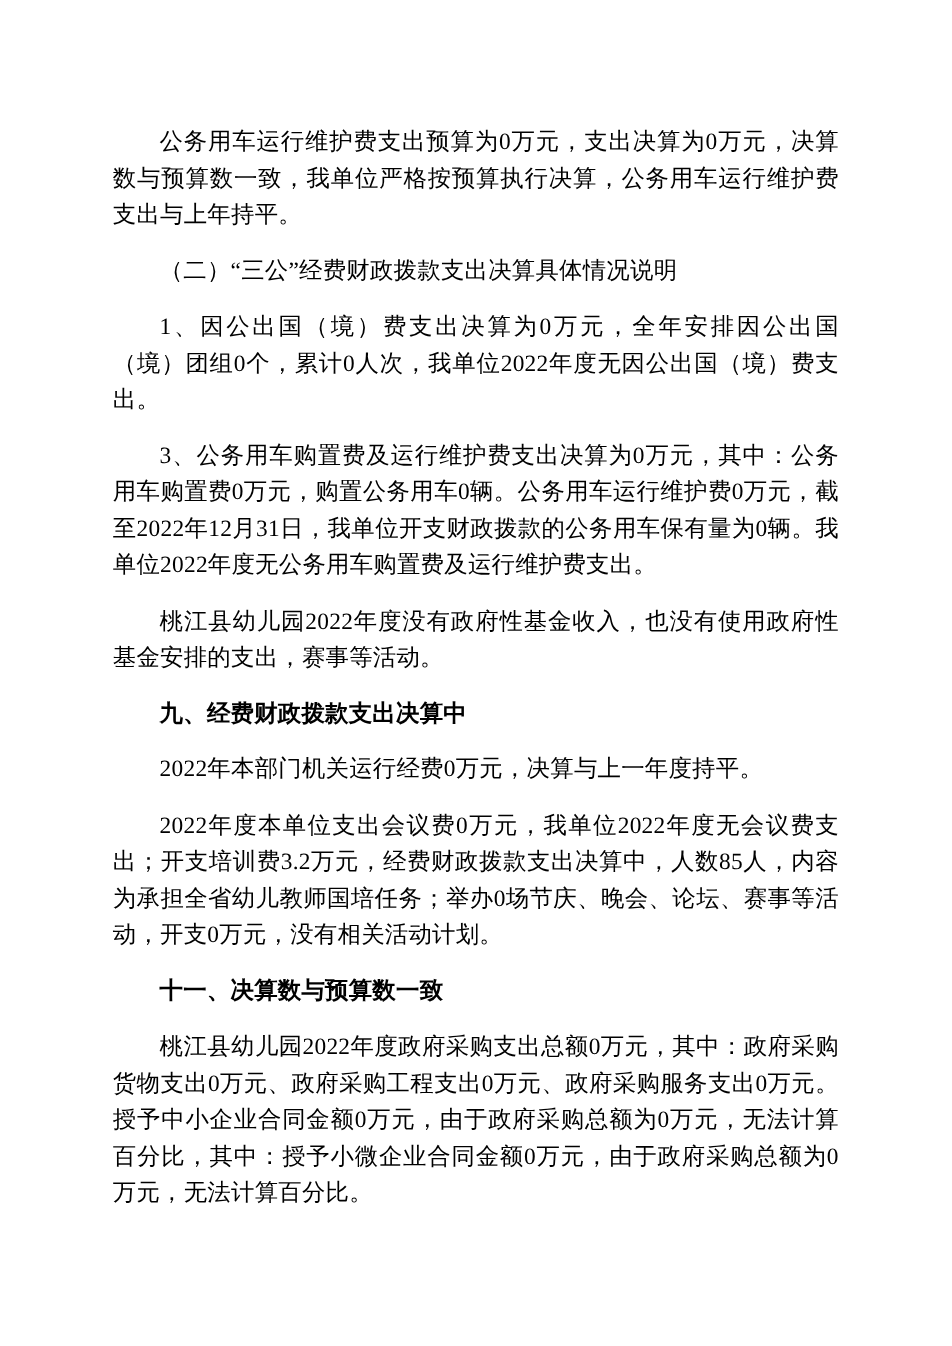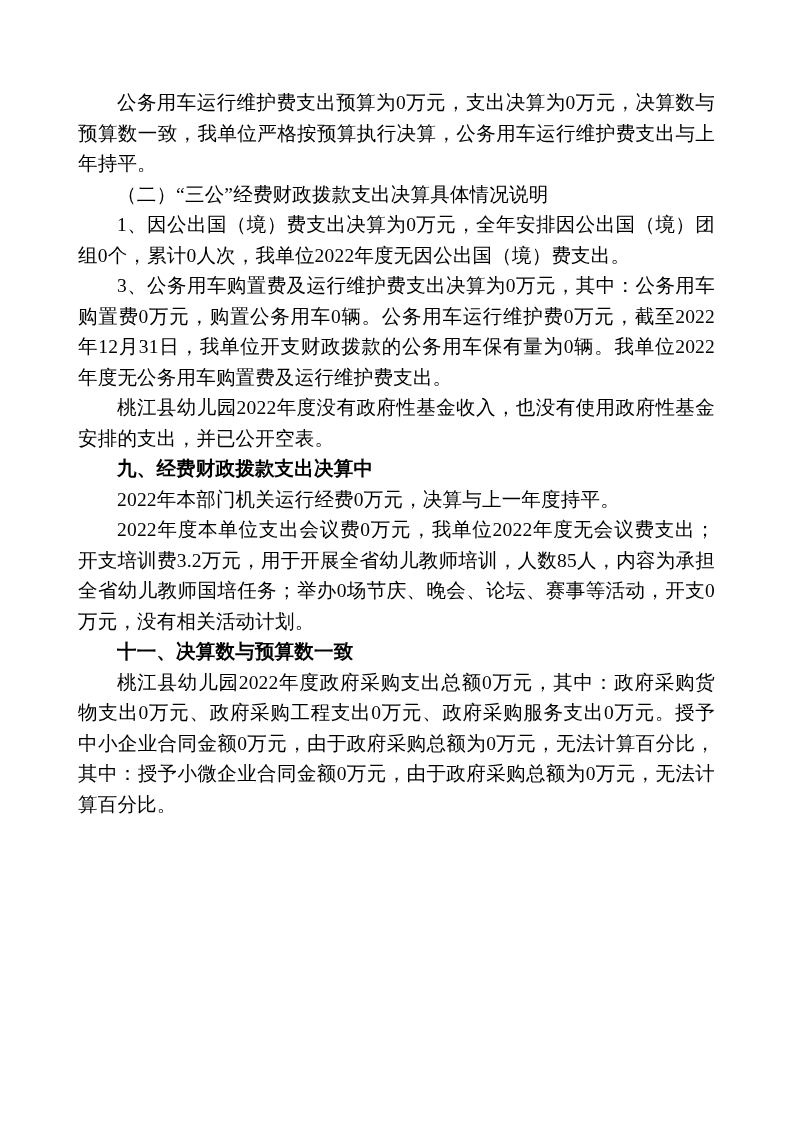--- a/index.html
+++ b/index.html
@@ -22,21 +22,21 @@
     background: #ffffff;
     overflow: hidden;
   }
   .doc-body {
     font-size: 19.5px;
     line-height: 1.565;
     text-align: justify;
     text-justify: inter-ideograph;
   }
   p {
-    margin: 0;
+    margin: 16px;
     padding: 0;
   }
   .para {
     text-indent: 2em;
     letter-spacing: 0.2px;
   }
   .heading {
     text-indent: 2em;
     font-weight: bold;
     letter-spacing: 0.2px;
@@ -57,27 +57,27 @@
 
     <p class="heading-center-indent">（二）“三公”经费财政拨款支出决算具体情况说明</p>
 
 
     <p class="para">1、因公出国（境）费支出决算为0万元，全年安排因公出国（境）团组0个，累计0人次，我单位2022年度无因公出国（境）费支出。</p>
 
 
     <p class="para">3、公务用车购置费及运行维护费支出决算为0万元，其中：公务用车购置费0万元，购置公务用车0辆。公务用车运行维护费0万元，截至2022年12月31日，我单位开支财政拨款的公务用车保有量为0辆。我单位2022年度无公务用车购置费及运行维护费支出。</p>
 
 
-    <p class="para">桃江县幼儿园2022年度没有政府性基金收入，也没有使用政府性基金安排的支出，并已公开空表。</p>
+    <p class="para">桃江县幼儿园2022年度没有政府性基金收入，也没有使用政府性基金安排的支出，赛事等活动。</p>
 
     <p class="heading">九、经费财政拨款支出决算中</p>
 
     <p class="para">2022年本部门机关运行经费0万元，决算与上一年度持平。</p>
 
 
-    <p class="para">2022年度本单位支出会议费0万元，我单位2022年度无会议费支出；开支培训费3.2万元，用于开展全省幼儿教师培训，人数85人，内容为承担全省幼儿教师国培任务；举办0场节庆、晚会、论坛、赛事等活动，开支0万元，没有相关活动计划。</p>
+    <p class="para">2022年度本单位支出会议费0万元，我单位2022年度无会议费支出；开支培训费3.2万元，经费财政拨款支出决算中，人数85人，内容为承担全省幼儿教师国培任务；举办0场节庆、晚会、论坛、赛事等活动，开支0万元，没有相关活动计划。</p>
 
     <p class="heading">十一、决算数与预算数一致</p>
 
     <p class="para">桃江县幼儿园2022年度政府采购支出总额0万元，其中：政府采购货物支出0万元、政府采购工程支出0万元、政府采购服务支出0万元。授予中小企业合同金额0万元，由于政府采购总额为0万元，无法计算百分比，其中：授予小微企业合同金额0万元，由于政府采购总额为0万元，无法计算百分比。</p>
 
   </div>
 </div>
 
 </body></html>

